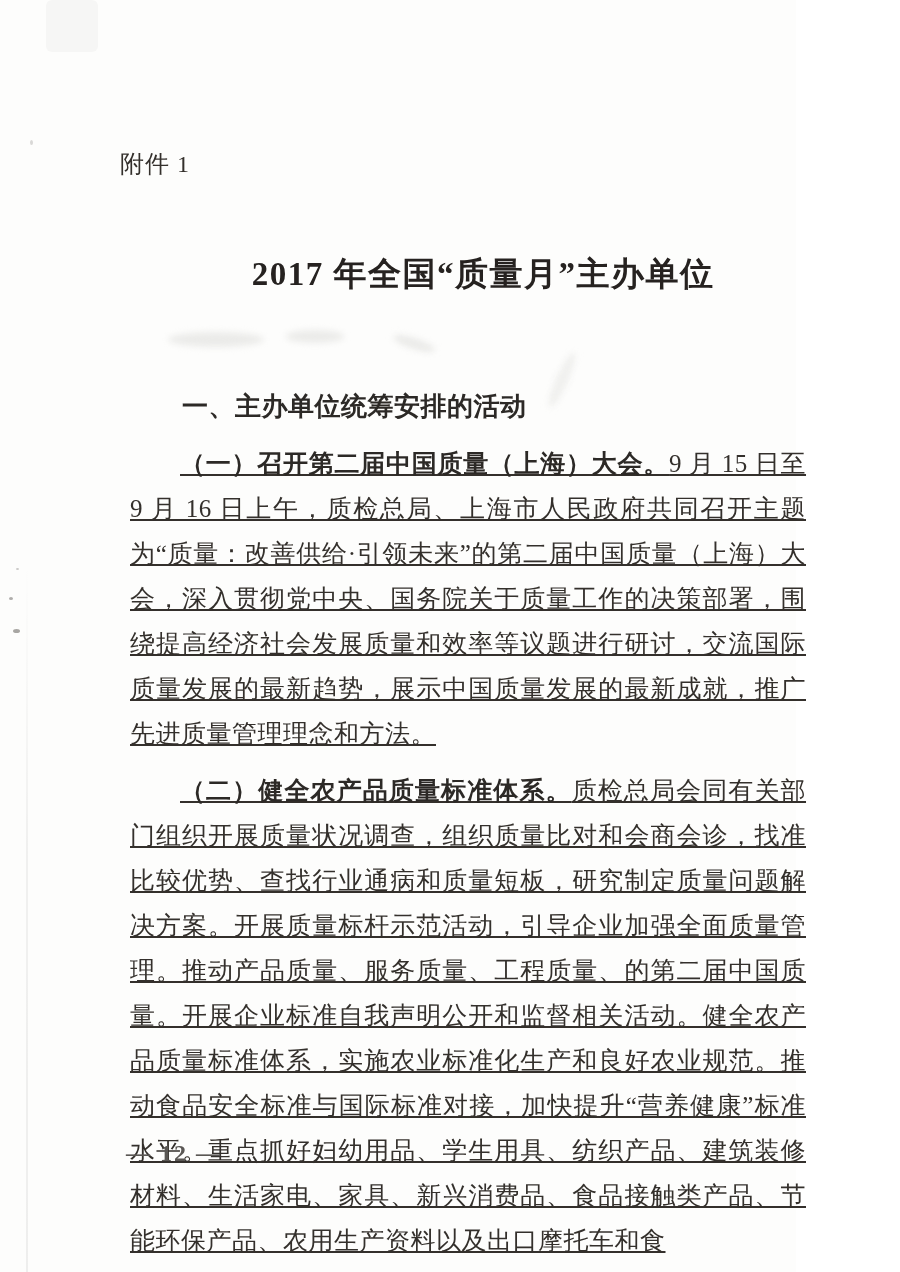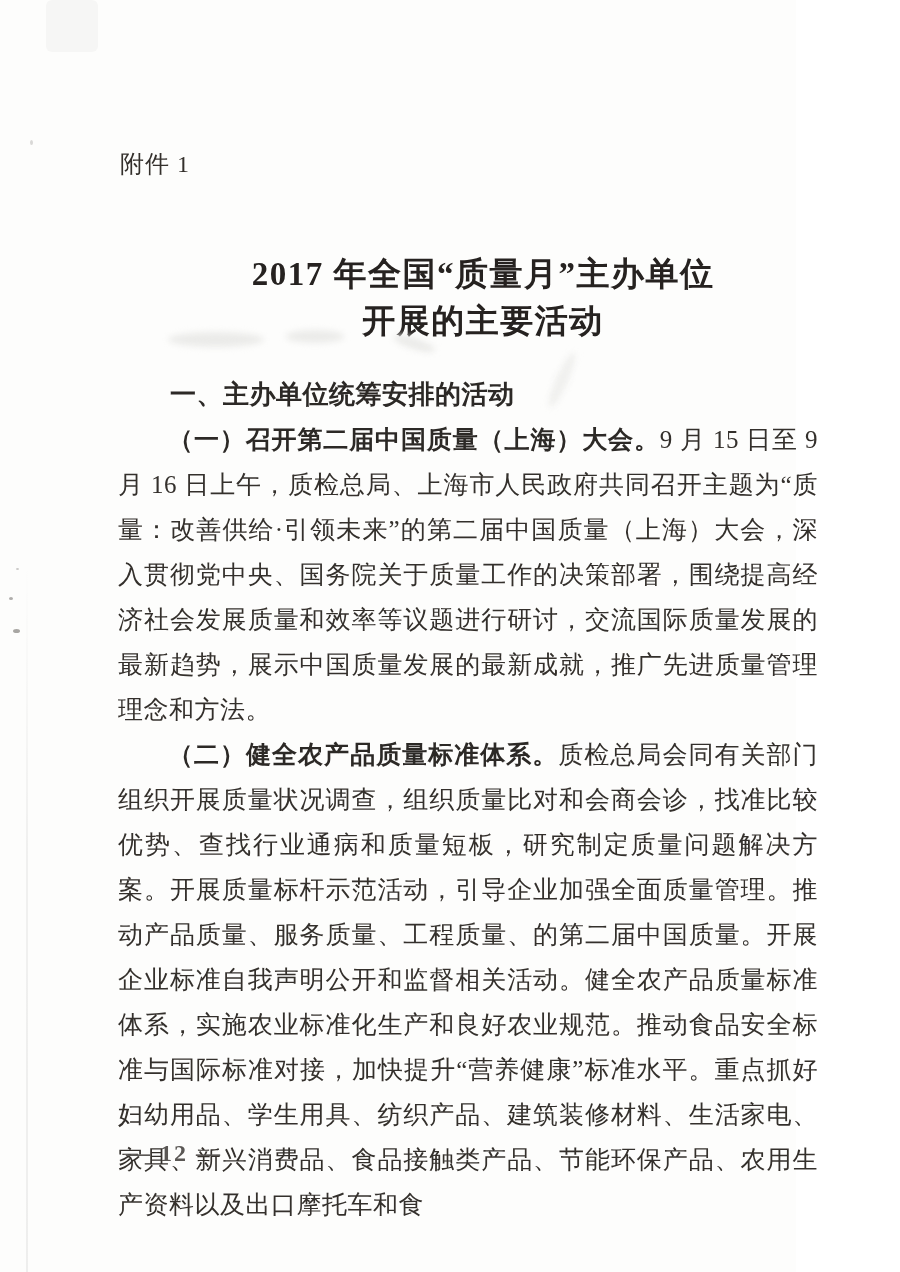--- a/index.html
+++ b/index.html
@@ -43,31 +43,32 @@
   .smudge.s1{left:168px;top:332px;width:96px;height:15px;}
   .smudge.s2{left:286px;top:330px;width:58px;height:13px;}
   .smudge.s3{left:392px;top:338px;width:44px;height:11px;transform:rotate(18deg);}
   .smudge.s4{left:556px;top:350px;width:12px;height:60px;transform:rotate(24deg);background:#f0f0ee;}
   .content{
     position:absolute;left:118px;top:372px;width:700px;
     color:var(--ink);
     font-size:25px;line-height:45px;
   }
   .section-heading{
-    margin:0;
+    margin:12px;
     font-family:"Liberation Sans","DejaVu Sans",sans-serif;
     font-weight:700;font-size:26px;line-height:45px;
     color:#2c2926;
     text-indent:2em;letter-spacing:0.5px;
   }
   .para{
-    margin:0;
+    margin:12px;
     text-indent:2em;
     text-align:justify;
     letter-spacing:0.5px;
+    text-decoration:underline;
   }
   .para .lead{
     font-family:"Liberation Sans","DejaVu Sans",sans-serif;
     font-weight:700;color:#2c2926;
   }
   .footer{
     position:absolute;left:126px;top:1140px;
     font-size:24px;color:var(--muted-ink);
     letter-spacing:2px;
     font-weight:bold;
@@ -87,21 +88,20 @@
 <body>
 
 <div class="page">
 
   <div class="corner-patch"></div>
 
   <div class="attachment">附件 1</div>
 
   <h1 class="title">
     <span>2017 年全国“质量月”主办单位</span><br>
-    <span>开展的主要活动</span>
   </h1>
 
   <div class="smudge s1"></div>
   <div class="smudge s2"></div>
   <div class="smudge s3"></div>
   <div class="smudge s4"></div>
 
   <div class="content">
 
     <h2 class="section-heading">一、主办单位统筹安排的活动</h2>

